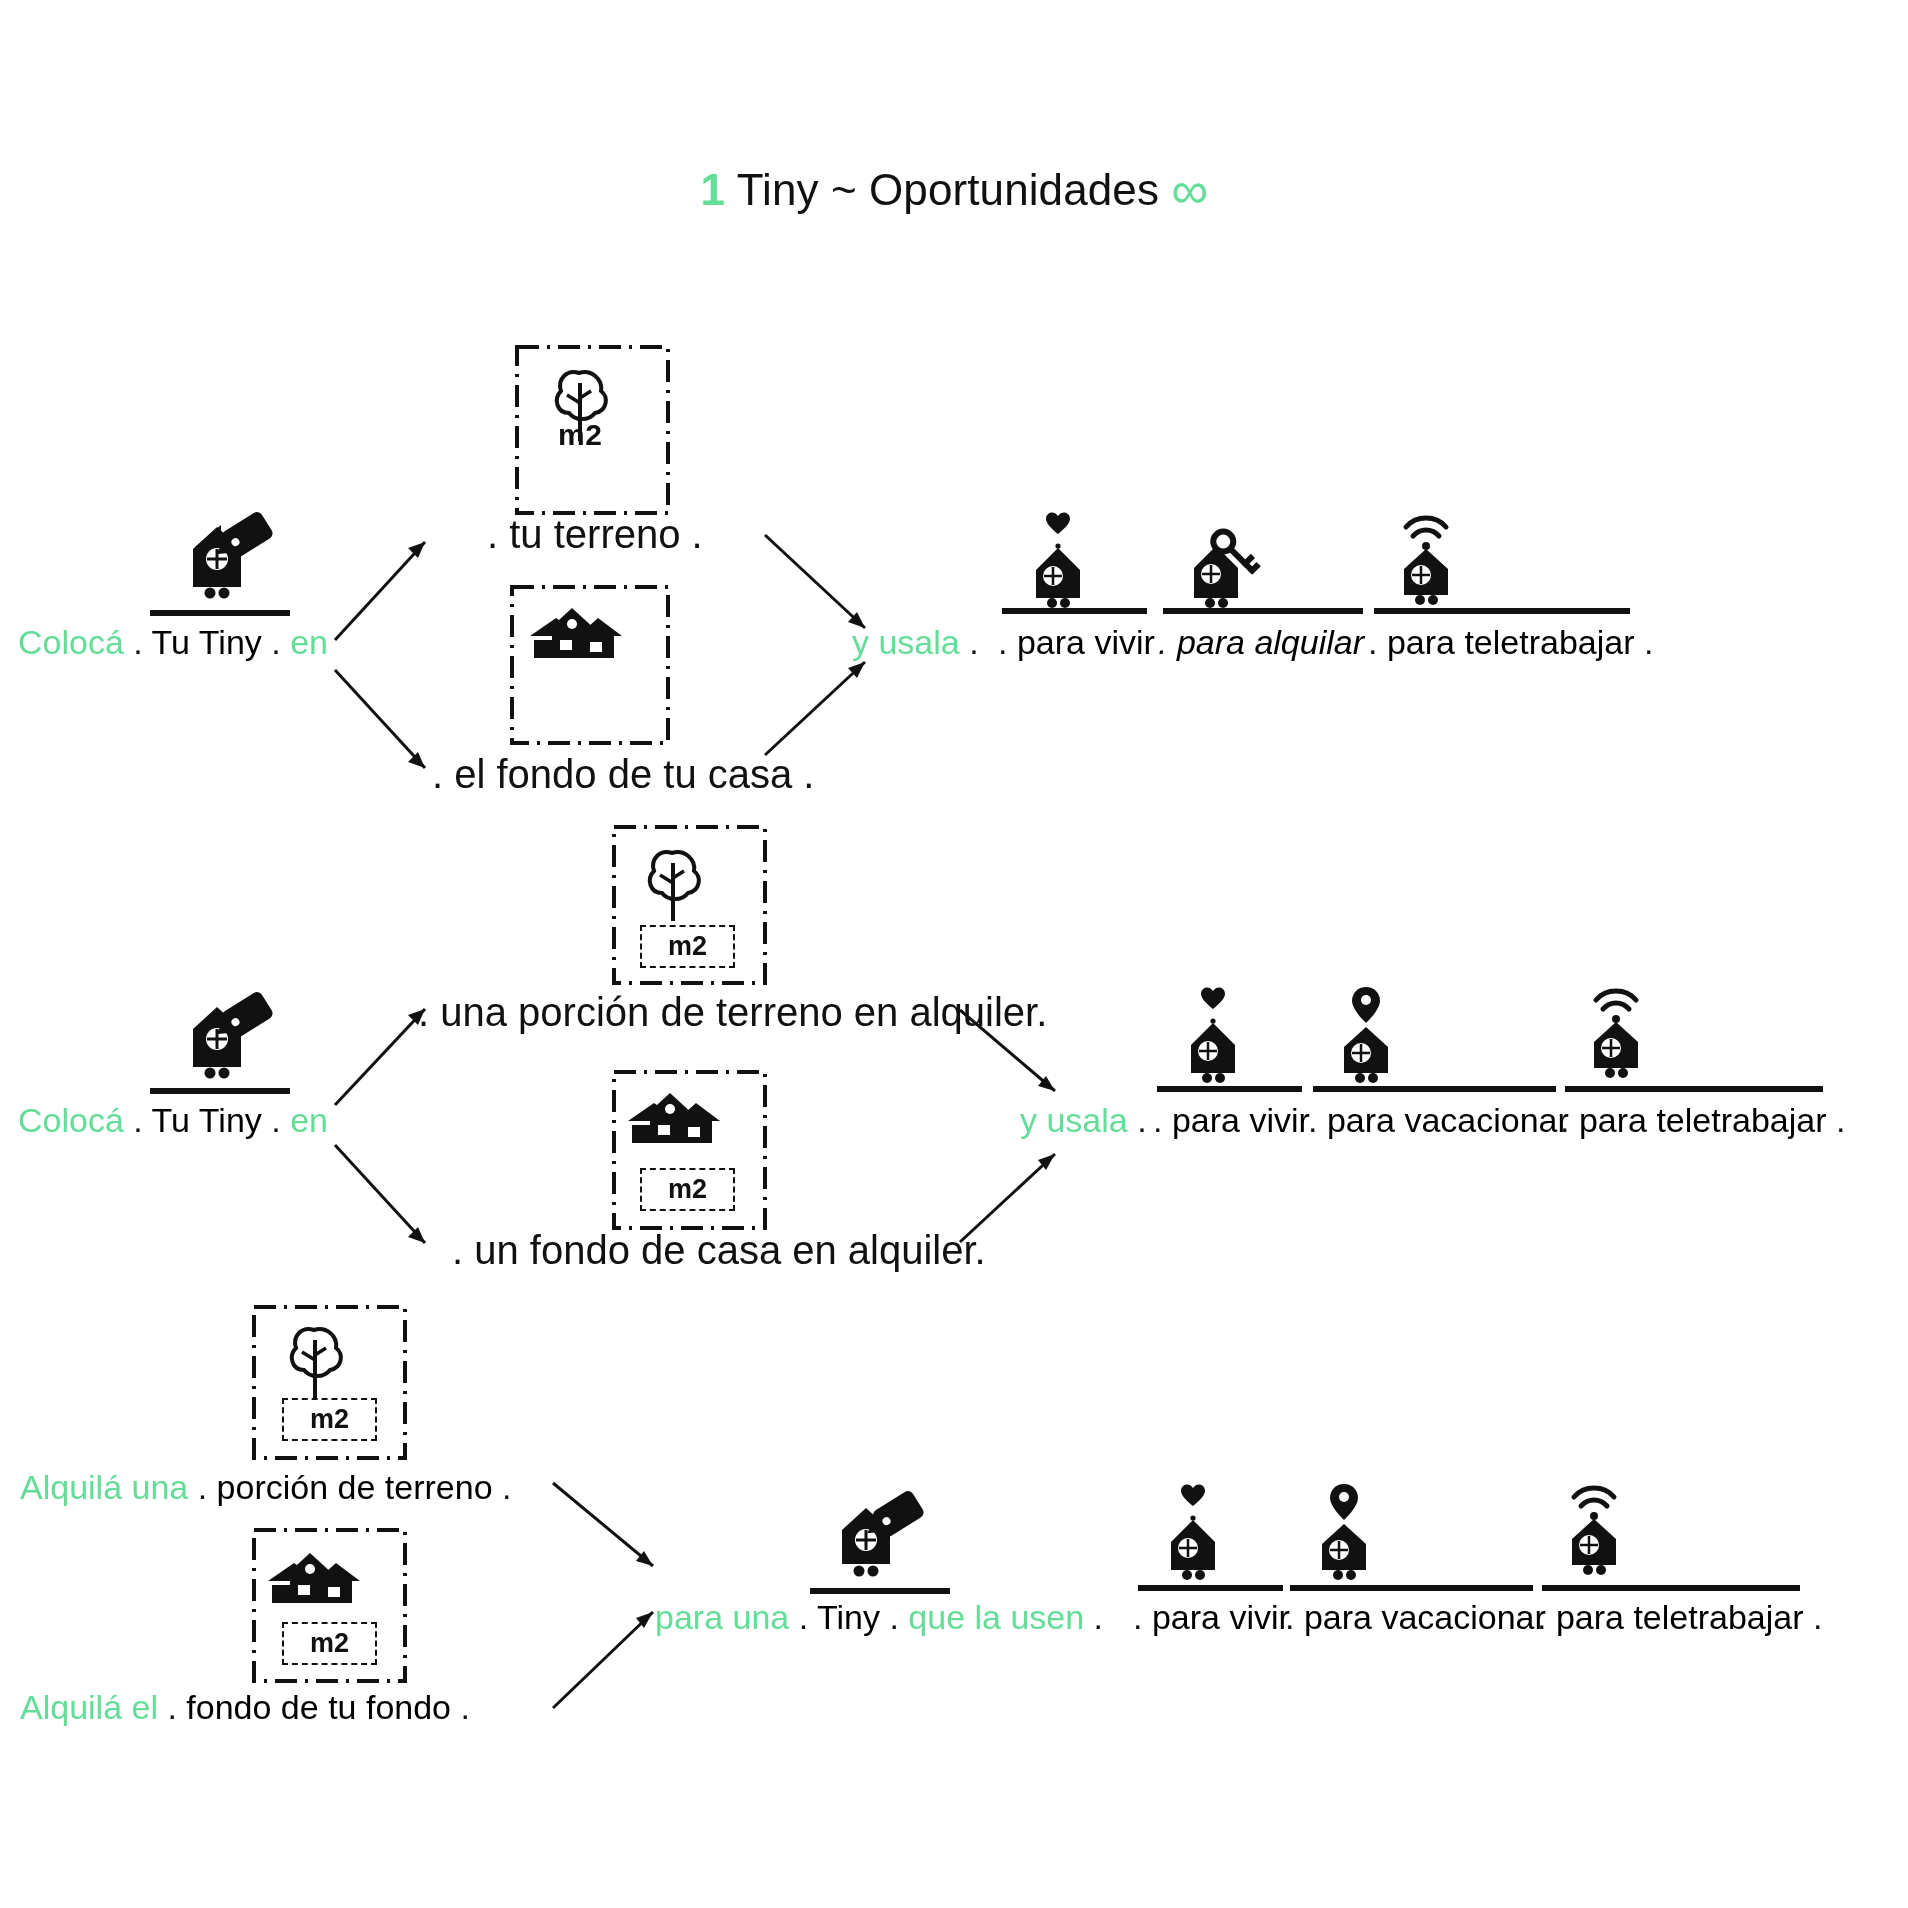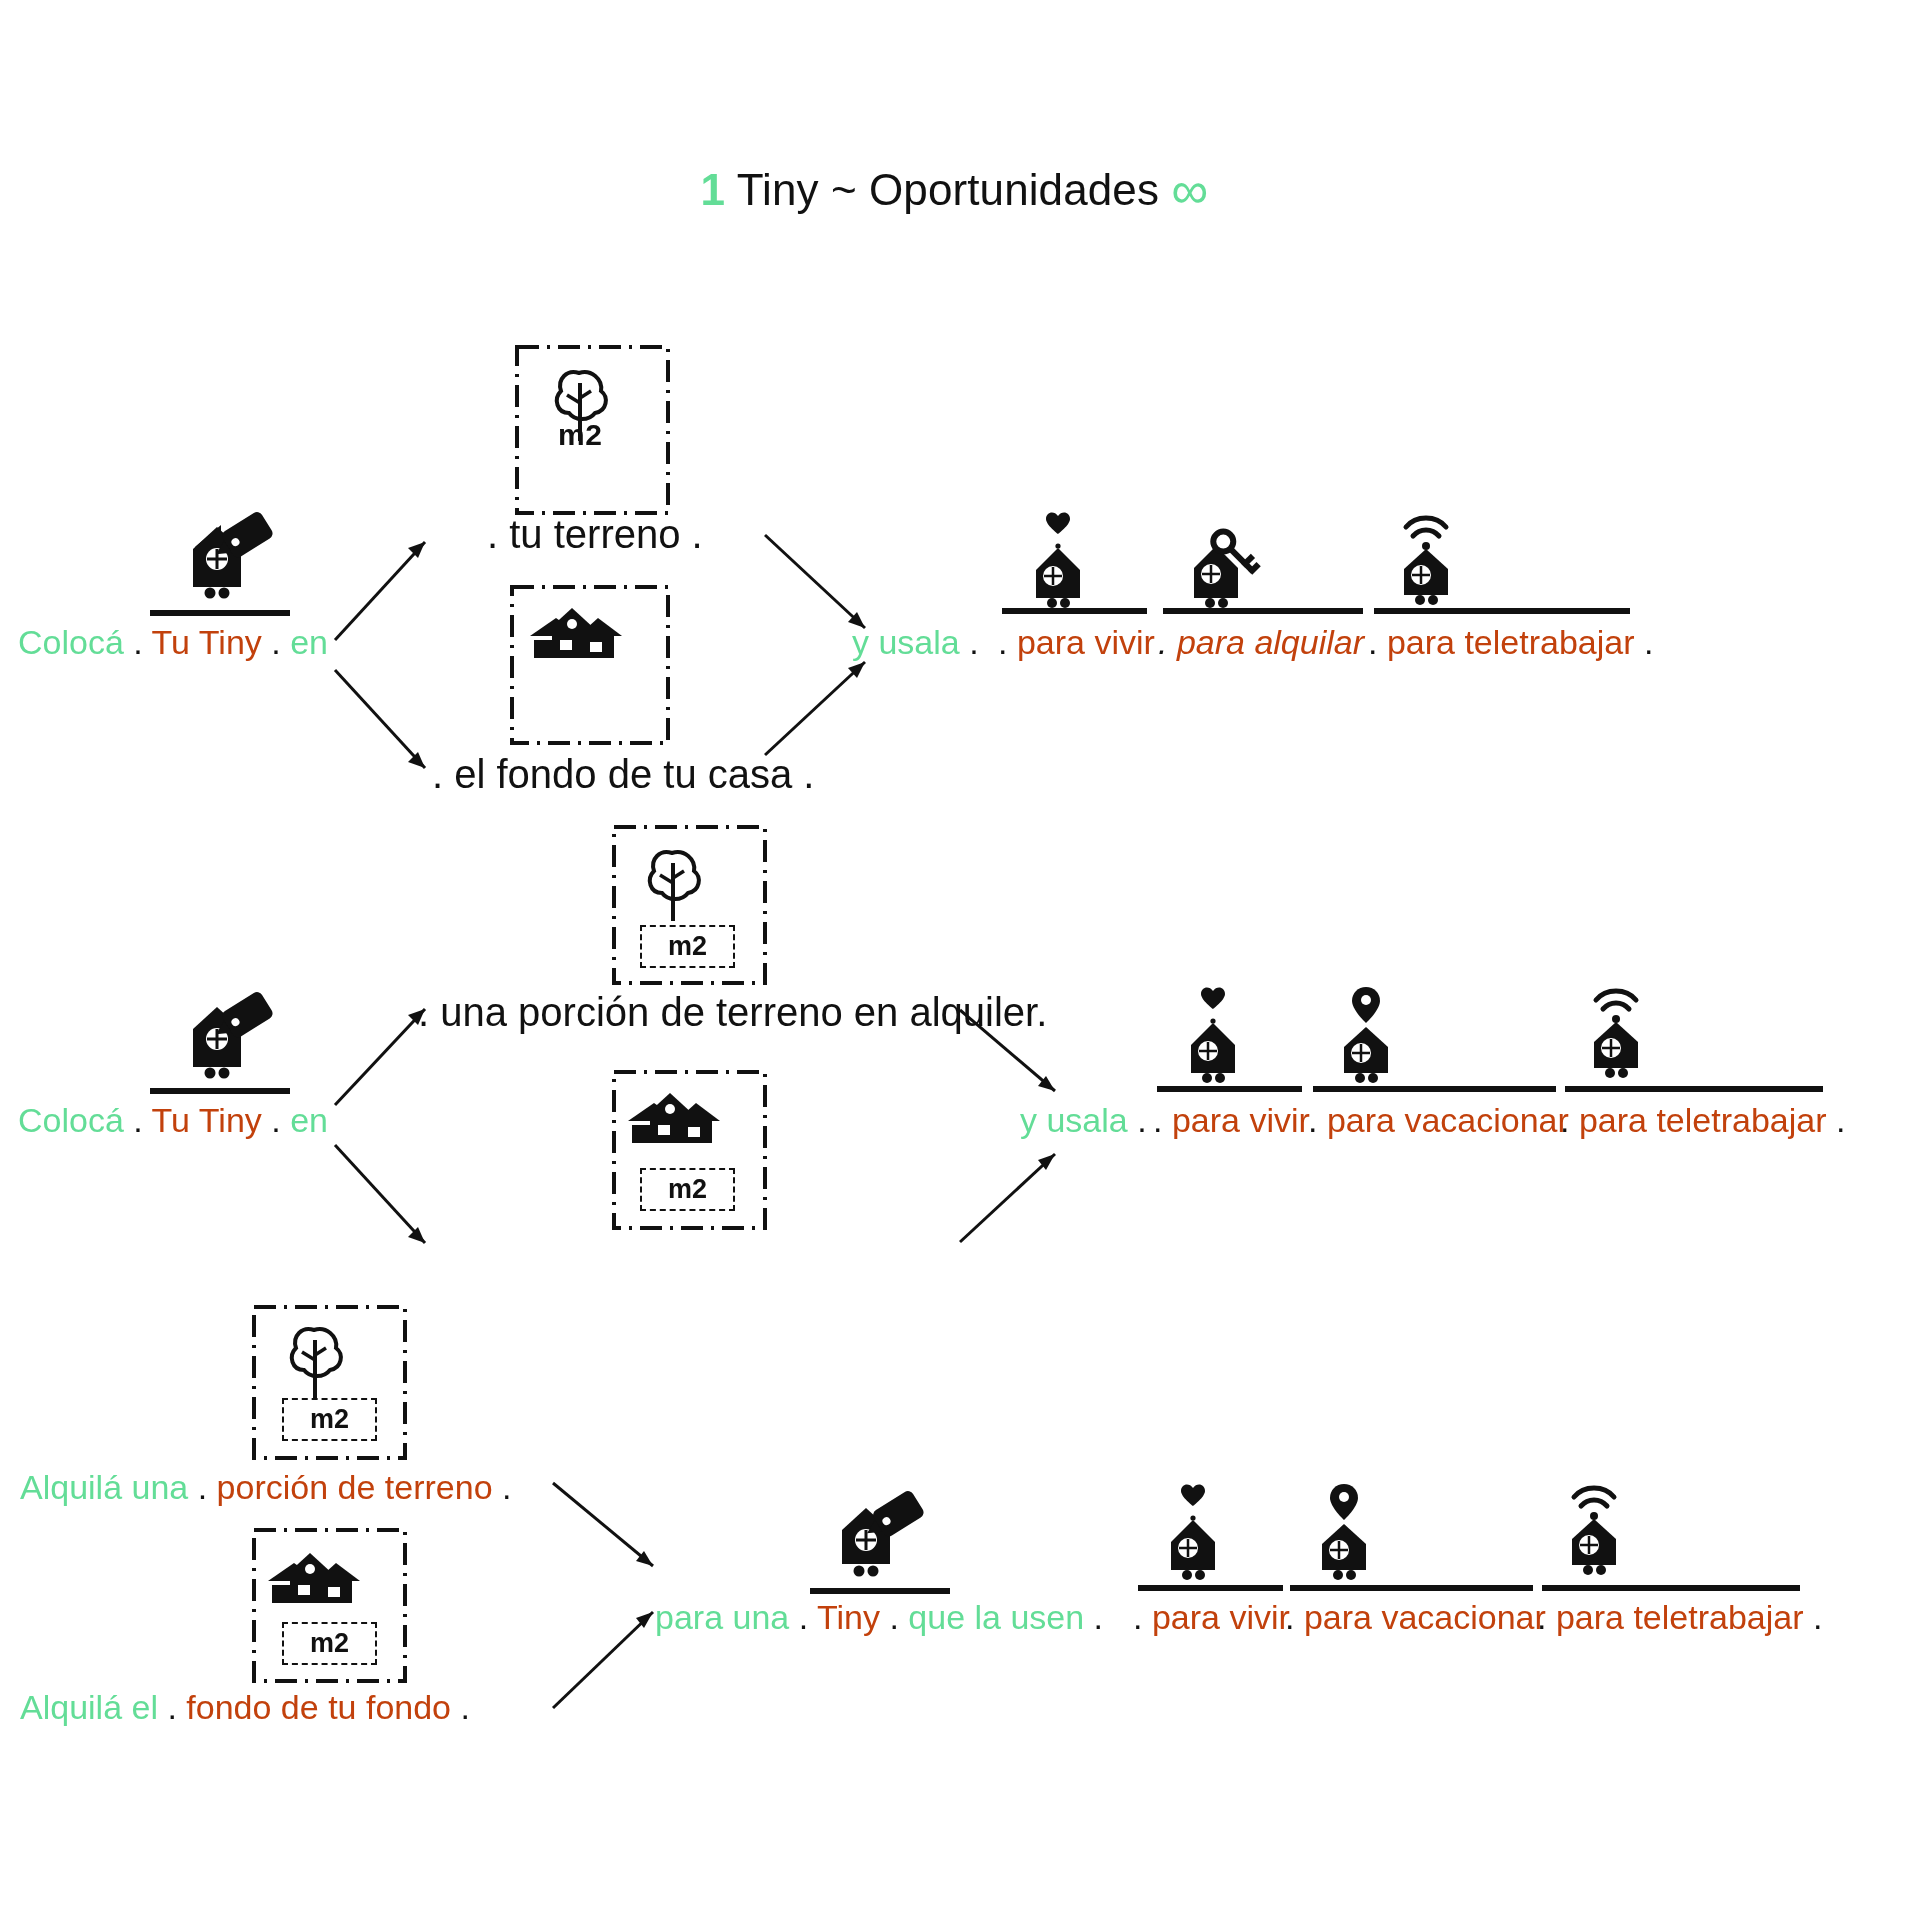--- a/index.html
+++ b/index.html
@@ -24,21 +24,21 @@
     font-weight: 400;
     white-space: nowrap;
     letter-spacing: .1px;
   }
   .title .num { color: #63dd97; font-weight: 700; }
   .title .inf { color: #63dd97; font-weight: 400; font-size: 52px; vertical-align: -3px; letter-spacing: -1px; }
 
   
   .phrase { position: absolute; white-space: nowrap; font-size: 34px; line-height: 1; }
   .g { color: #63dd97; }
-  .k { color: #c2410c; }
+  .k { color: #000000; }
   .dot { color: #111111; }
 
   .m2 { font-size: 30px; font-weight: 700; letter-spacing: .5px; }
   .m2box {
     border: 2.5px dashed #111;
     padding: 4px 26px;
     font-size: 27px; font-weight: 700;
     background:#fff;
   }
 
@@ -244,20 +244,21 @@
     <path d="M18 30 L42 8 L66 30 Z" fill="#111"></path>
     <circle cx="42" cy="24" r="5" fill="#fff"></circle>
     <rect x="30" y="40" width="12" height="10" fill="#fff"></rect>
     <path d="M52 58 L52 36 L84 36 L84 58 Z" fill="#111"></path>
     <path d="M48 36 L68 18 L92 36 Z" fill="#111"></path>
     <rect x="60" y="42" width="12" height="10" fill="#fff"></rect>
   </svg>
   <div class="abs" style="left:640px; top:1168px;">
     <div class="m2box">m2</div>
   </div>
+  <div class="caption" style="left:452px; top:1228px;">. un fondo de casa en alquiler.</div>
 
   <svg class="abs" style="left:955px; top:1005px;" width="115" height="110">
     <line x1="5" y1="5" x2="100" y2="86" stroke="#111" stroke-width="3"></line>
     <path d="M100 86 L83 81 L91 71 Z" fill="#111"></path>
   </svg>
   <svg class="abs" style="left:955px; top:1130px;" width="115" height="125">
     <line x1="5" y1="112" x2="100" y2="24" stroke="#111" stroke-width="3"></line>
     <path d="M100 24 L83 30 L91 40 Z" fill="#111"></path>
   </svg>
 

